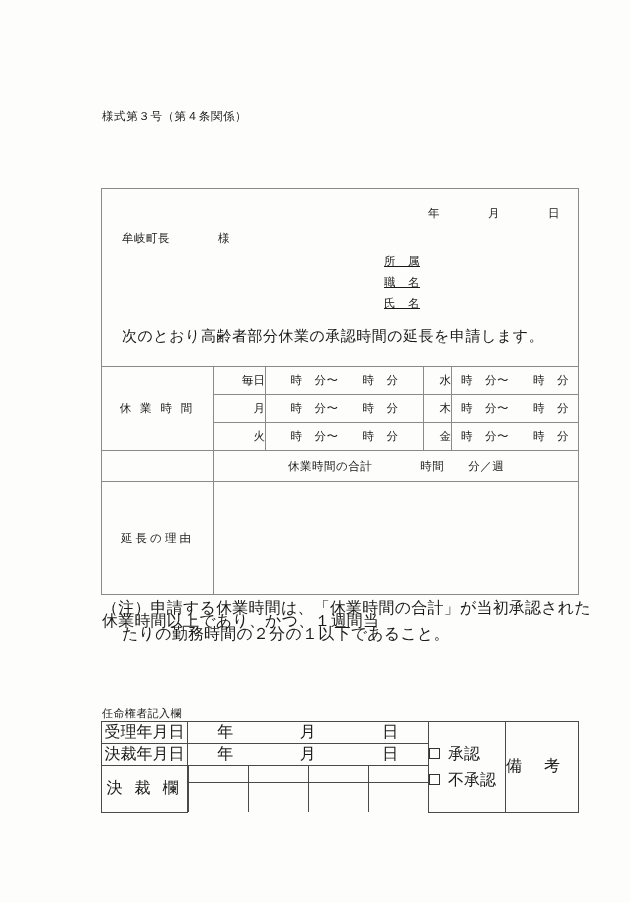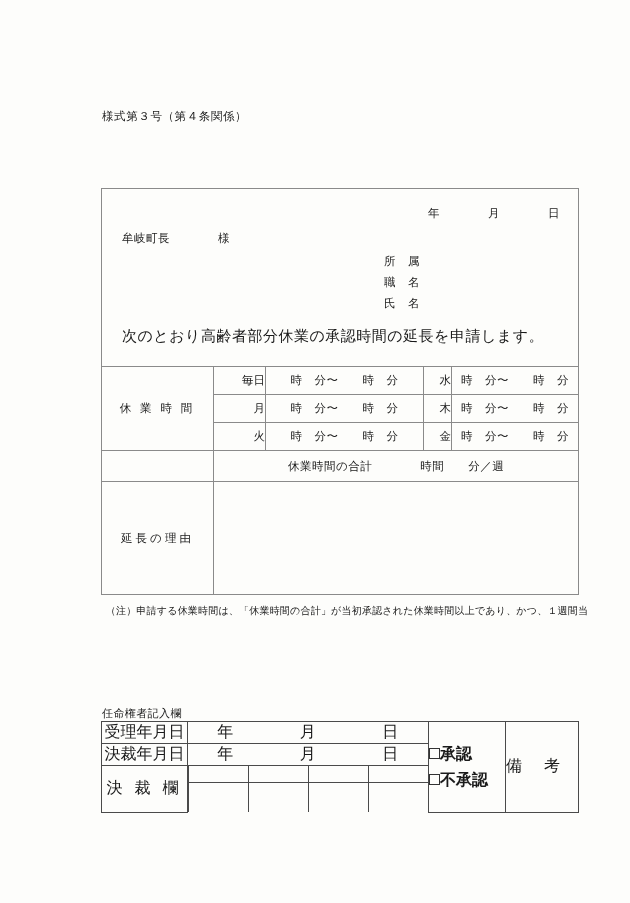--- a/index.html
+++ b/index.html
@@ -83,21 +83,21 @@
     white-space: pre;
   }
   .applicant-fields {
     position: absolute;
     left: 282px;
     top: 62px;
     font-size: 11.5px;
     line-height: 21px;
     letter-spacing: 0.5px;
   }
-  .applicant-fields div { white-space: pre; }
+  .applicant-fields div { white-space: pre; text-decoration: underline; }
   .statement {
     position: absolute;
     left: 20px;
     top: 138px;
     font-size: 15px;
     letter-spacing: 0.5px;
     white-space: nowrap;
   }
 
   
@@ -132,24 +132,23 @@
     height: 112px;
   }
   .reason-blank { }
 
   
   .note {
     position: absolute;
     left: 74px;
     top: 589px;
     width: 490px;
-    font-size: 10px;
-    line-height: 20px;
+    font-size: 16px;
+    line-height: 13px;
     letter-spacing: 0.2px;
-    text-align: center;
   }
   .note .line2 { padding-left: 20px; }
 
   
   .appointer-label {
     position: absolute;
     left: 74px;
     top: 694px;
     font-size: 11px;
     letter-spacing: 0.4px;
@@ -187,23 +186,22 @@
   .bt-empty-small { height: 16px; }
   .bt-empty-large { height: 29px; }
   .bt-check {
     text-align: left;
     padding-left: 10px;
     white-space: nowrap;
   }
   .checkbox-row {
     display: flex;
     align-items: center;
-    gap: 0;
+    gap: 8px;
     line-height: 26px;
-    font-weight: bold;
   }
   .checkbox {
     display: inline-block;
     width: 9px;
     height: 9px;
     border: 1px solid #333;
     background: transparent;
     flex: 0 0 auto;
   }
   .bt-remarks {
@@ -270,20 +268,21 @@
 
       <tr>
         <td class="reason-label">延長の理由</td>
         <td class="reason-blank" colspan="4"></td>
       </tr>
     </tbody>
   </table>
 
   <div class="note">
     <div>（注）申請する休業時間は、「休業時間の合計」が当初承認された休業時間以上であり、かつ、１週間当</div>
+    <div class="line2">たりの勤務時間の２分の１以下であること。</div>
   </div>
 
   <div class="appointer-label">任命権者記入欄</div>
 
   <table class="bottom-table">
     <colgroup>
       <col style="width:86px">
       <col style="width:60px">
       <col style="width:60px">
       <col style="width:60px">

